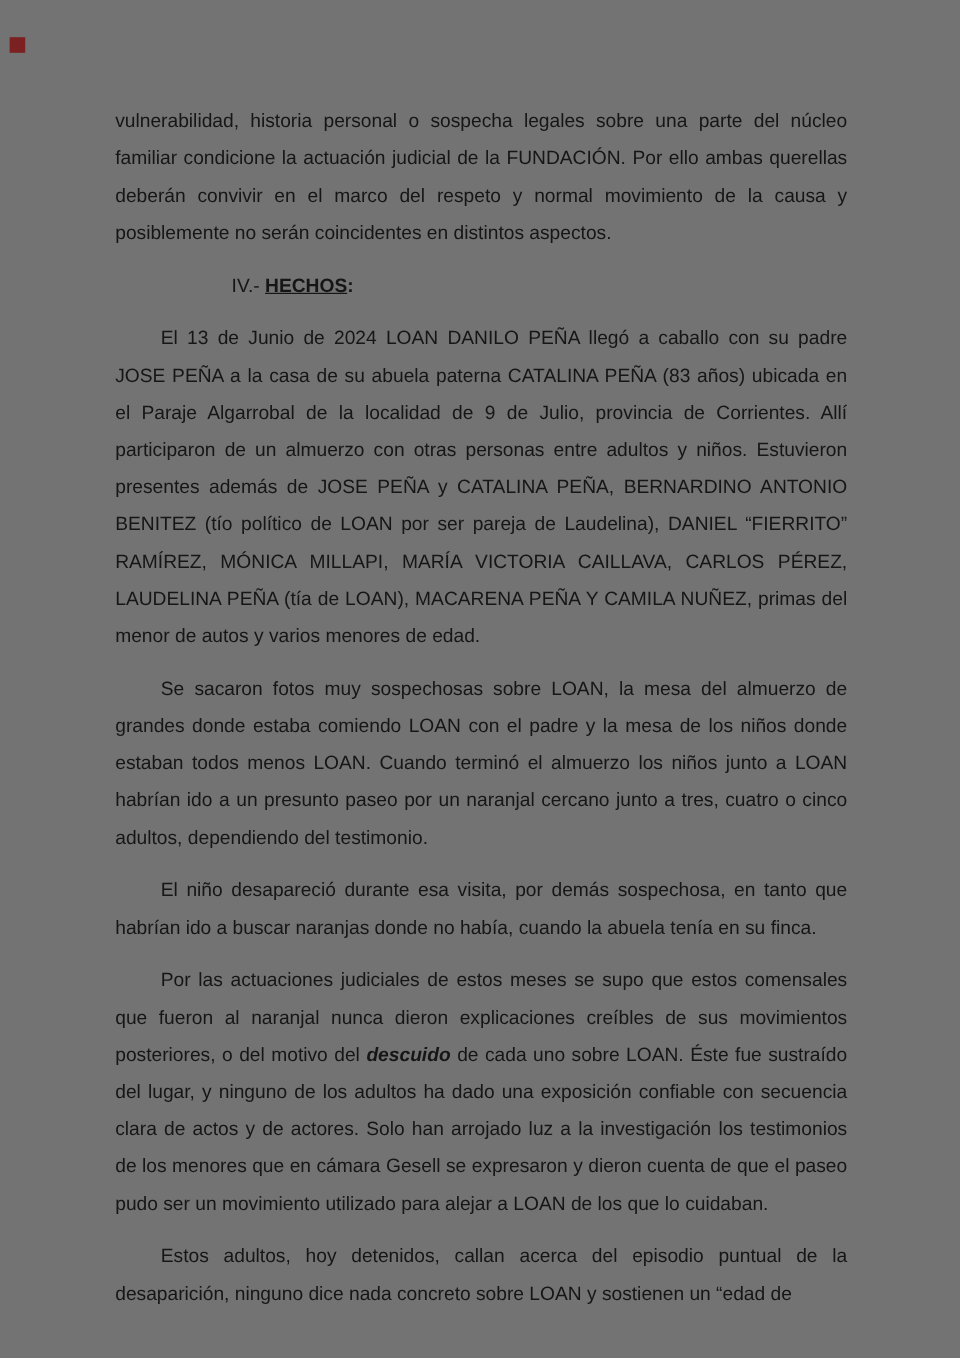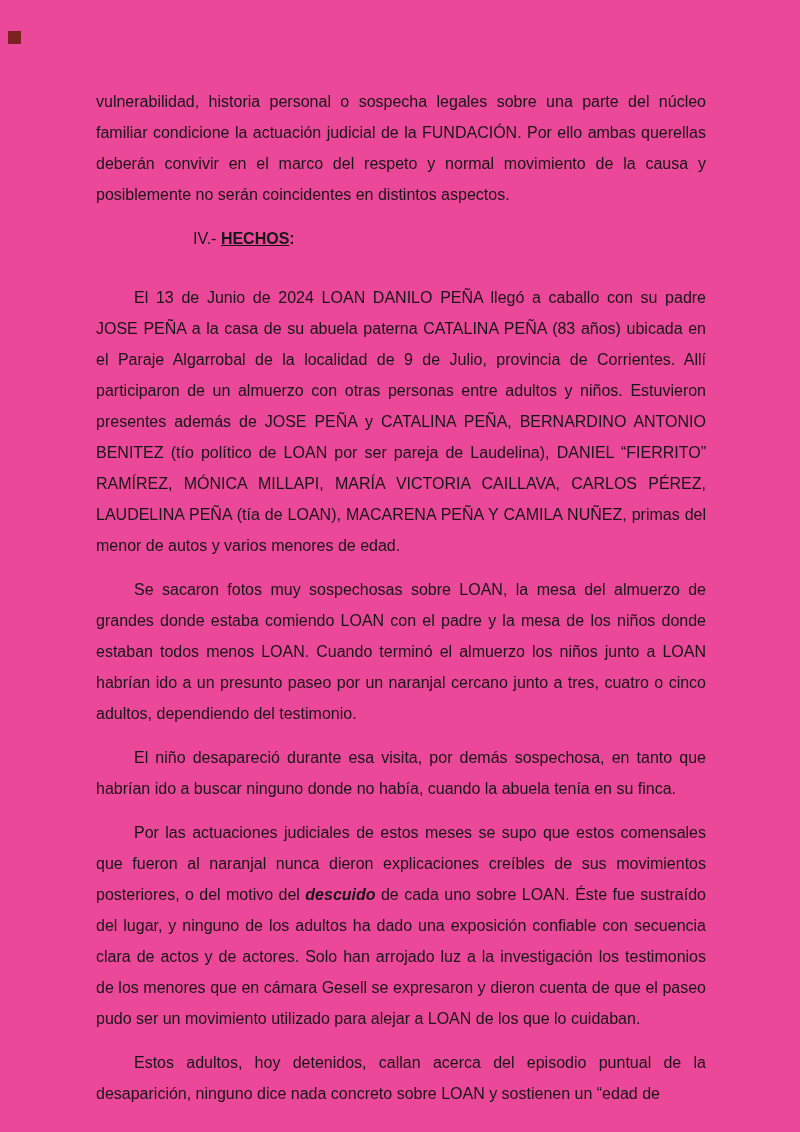--- a/index.html
+++ b/index.html
@@ -4,21 +4,21 @@
 <style>
   html, body {
     margin: 0;
     padding: 0;
     background: #ffffff;
   }
   .page {
     position: relative;
     width: 800px;
     height: 1132px;
-    background: #ec4899;
+    background: #737373;
     overflow: hidden;
     font-family: "Liberation Sans", "DejaVu Sans", sans-serif;
     color: #161616;
   }
   .corner-marker {
     position: absolute;
     left: 8px;
     top: 31px;
     width: 13px;
     height: 13px;
@@ -35,21 +35,21 @@
     text-justify: inter-word;
   }
   .content p {
     margin: 0 0 13px 0;
     text-indent: 38px;
   }
   .content p.no-indent {
     text-indent: 0;
   }
   .heading {
-    margin: 0 0 28px 0;
+    margin: 0 0 13px 0;
     text-indent: 97px;
     text-align: left;
     line-height: 31px;
   }
   .heading .heading-title {
     font-weight: bold;
     text-decoration: underline;
   }
   .heading .heading-colon {
     font-weight: bold;
@@ -71,20 +71,20 @@
     <p class="no-indent">vulnerabilidad, historia personal o sospecha legales sobre una parte del núcleo familiar condicione la actuación judicial de la FUNDACIÓN. Por ello ambas querellas deberán convivir en el marco del respeto y normal movimiento de la causa y posiblemente no serán coincidentes en distintos aspectos.</p>
 
     <div class="heading">
       <span class="heading-prefix">IV.- </span><span class="heading-title">HECHOS</span><span class="heading-colon">:</span>
     </div>
 
     <p>El 13 de Junio de 2024 LOAN DANILO PEÑA llegó a caballo con su padre JOSE PEÑA a la casa de su abuela paterna CATALINA PEÑA (83 años) ubicada en el Paraje Algarrobal de la localidad de 9 de Julio, provincia de Corrientes. Allí participaron de un almuerzo con otras personas entre adultos y niños. Estuvieron presentes además de JOSE PEÑA y CATALINA PEÑA, BERNARDINO ANTONIO BENITEZ (tío político de LOAN por ser pareja de Laudelina), DANIEL “FIERRITO” RAMÍREZ, MÓNICA MILLAPI, MARÍA VICTORIA CAILLAVA, CARLOS PÉREZ, LAUDELINA PEÑA (tía de LOAN), MACARENA PEÑA Y CAMILA NUÑEZ, primas del menor de autos y varios menores de edad.</p>
 
     <p>Se sacaron fotos muy sospechosas sobre LOAN, la mesa del almuerzo de grandes donde estaba comiendo LOAN con el padre y la mesa de los niños donde estaban todos menos LOAN. Cuando terminó el almuerzo los niños junto a LOAN habrían ido a un presunto paseo por un naranjal cercano junto a tres, cuatro o cinco adultos, dependiendo del testimonio.</p>
 
-    <p>El niño desapareció durante esa visita, por demás sospechosa, en tanto que habrían ido a buscar ninguno donde no había, cuando la abuela tenía en su finca.</p>
+    <p>El niño desapareció durante esa visita, por demás sospechosa, en tanto que habrían ido a buscar naranjas donde no había, cuando la abuela tenía en su finca.</p>
 
     <p><span>Por las actuaciones judiciales de estos meses se supo que estos comensales que fueron al naranjal nunca dieron explicaciones creíbles de sus movimientos posteriores, o del motivo del </span><span class="em-bi">descuido</span><span> de cada uno sobre LOAN. Éste fue sustraído del lugar, y ninguno de los adultos ha dado una exposición confiable con secuencia clara de actos y de actores. Solo han arrojado luz a la investigación los testimonios de los menores que en cámara Gesell se expresaron y dieron cuenta de que el paseo pudo ser un movimiento utilizado para alejar a LOAN de los que lo cuidaban.</span></p>
 
     <p>Estos adultos, hoy detenidos, callan acerca del episodio puntual de la desaparición, ninguno dice nada concreto sobre LOAN y sostienen un “edad de</p>
 
   </div>
 </div>
 
 </body></html>

